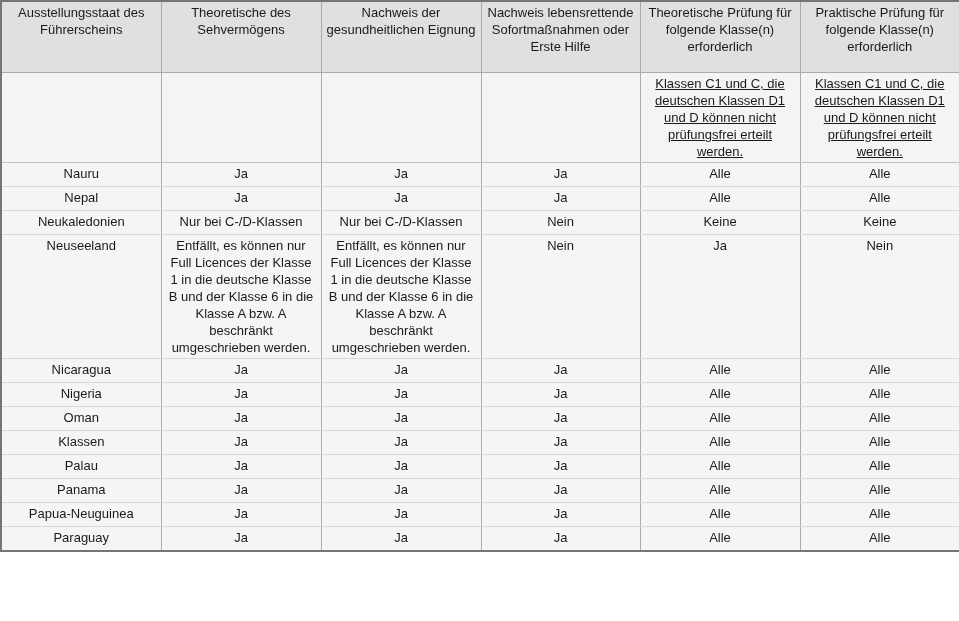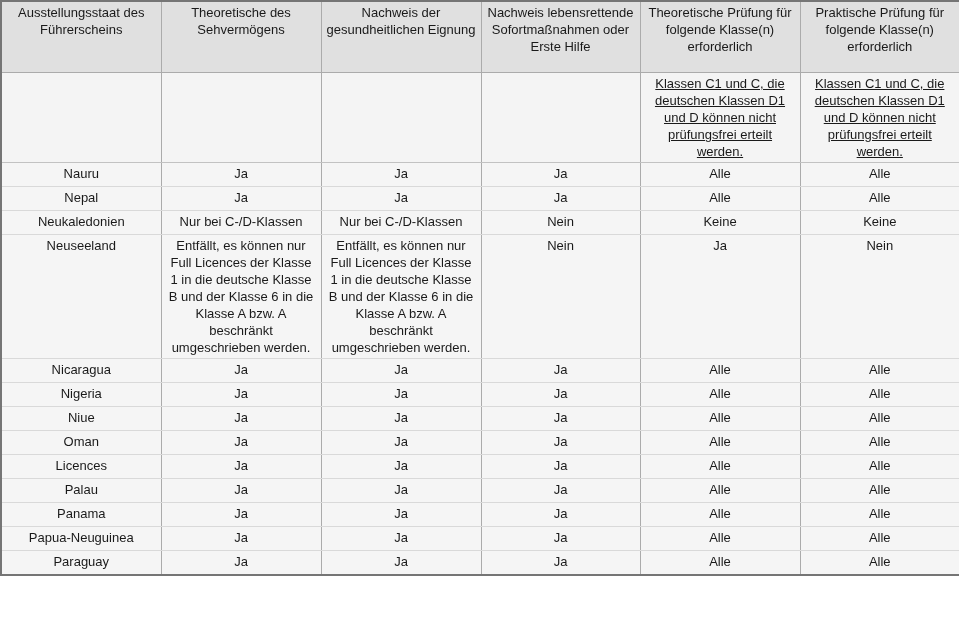--- a/index.html
+++ b/index.html
@@ -133,37 +133,29 @@
       </tr>
       <tr>
         <td class="country">Nigeria</td>
         <td>Ja</td>
         <td>Ja</td>
         <td>Ja</td>
         <td>Alle</td>
         <td>Alle</td>
       </tr>
       <tr>
-        <td class="country">Niue</td>
-        <td>Ja</td>
-        <td>Ja</td>
-        <td>Ja</td>
-        <td>Alle</td>
-        <td>Alle</td>
-      </tr>
-      <tr>
         <td class="country">Oman</td>
         <td>Ja</td>
         <td>Ja</td>
         <td>Ja</td>
         <td>Alle</td>
         <td>Alle</td>
       </tr>
       <tr>
-        <td class="country">Licences</td>
+        <td class="country">Klassen</td>
         <td>Ja</td>
         <td>Ja</td>
         <td>Ja</td>
         <td>Alle</td>
         <td>Alle</td>
       </tr>
       <tr>
         <td class="country">Palau</td>
         <td>Ja</td>
         <td>Ja</td>

